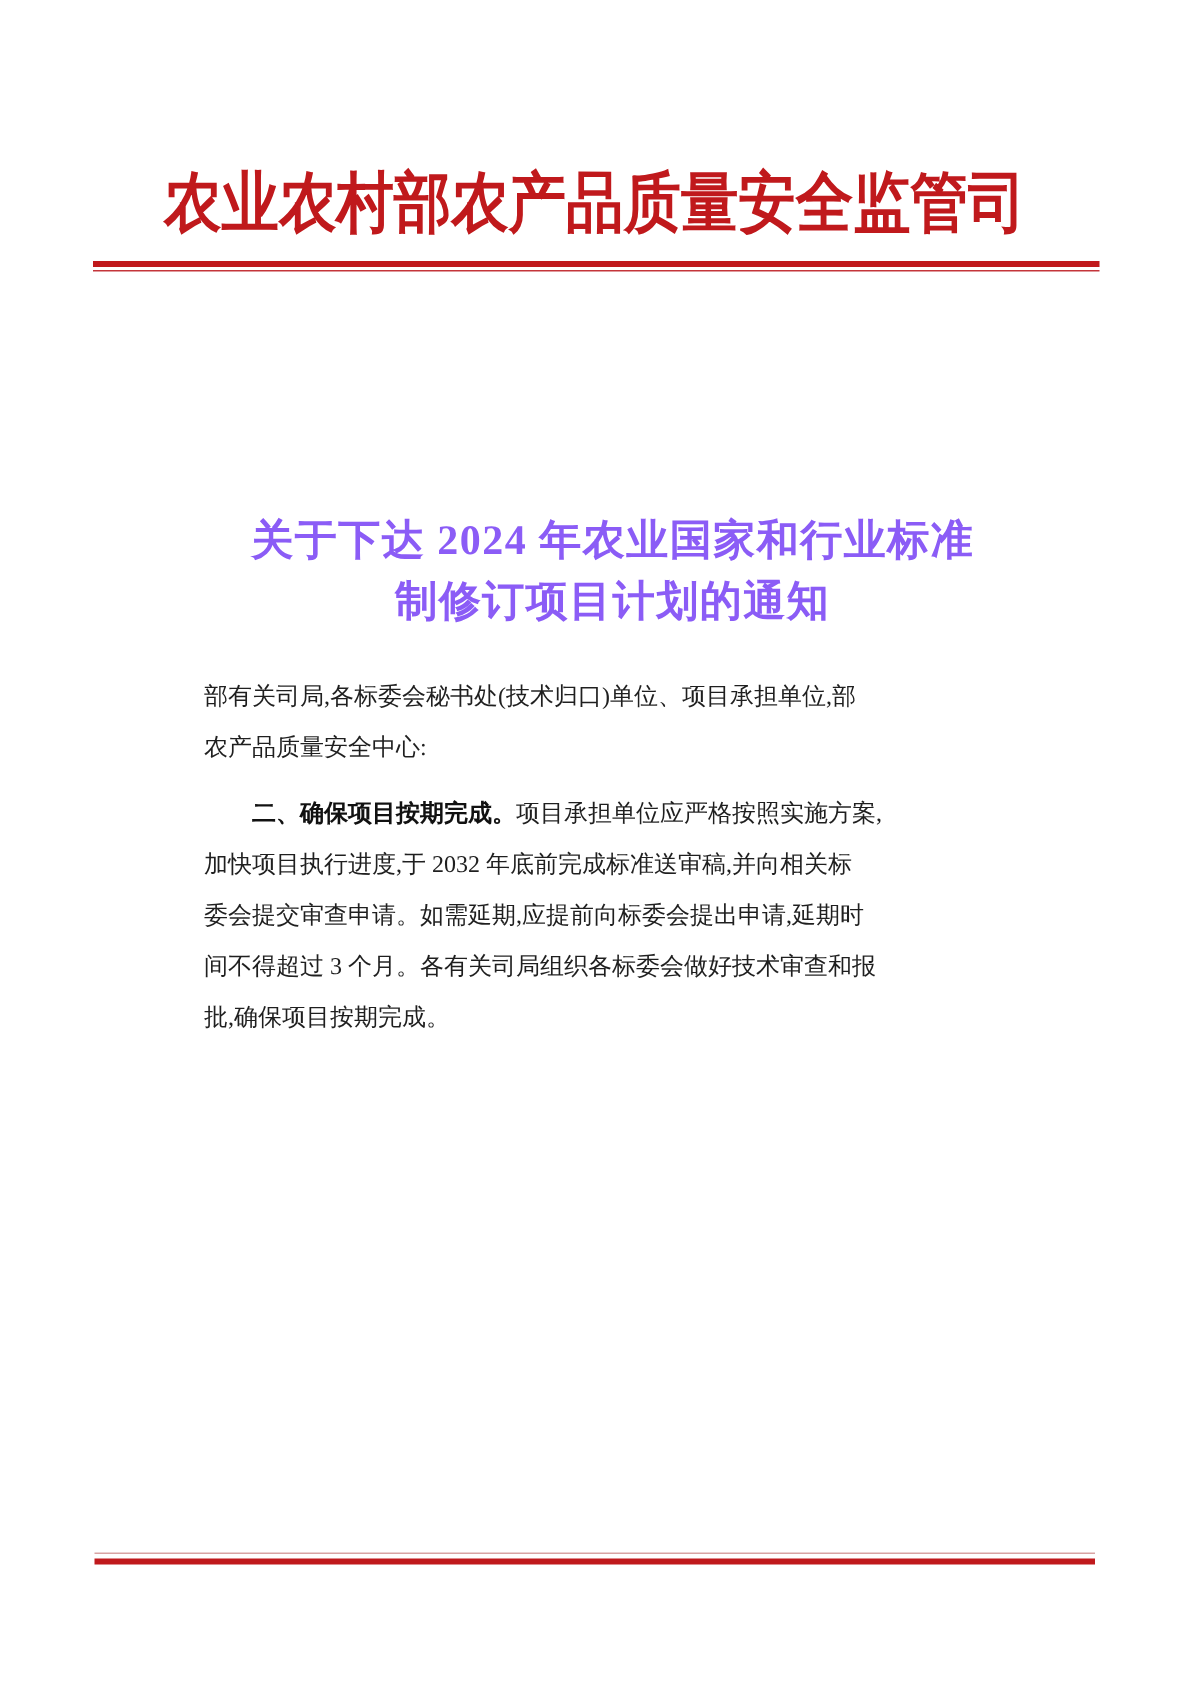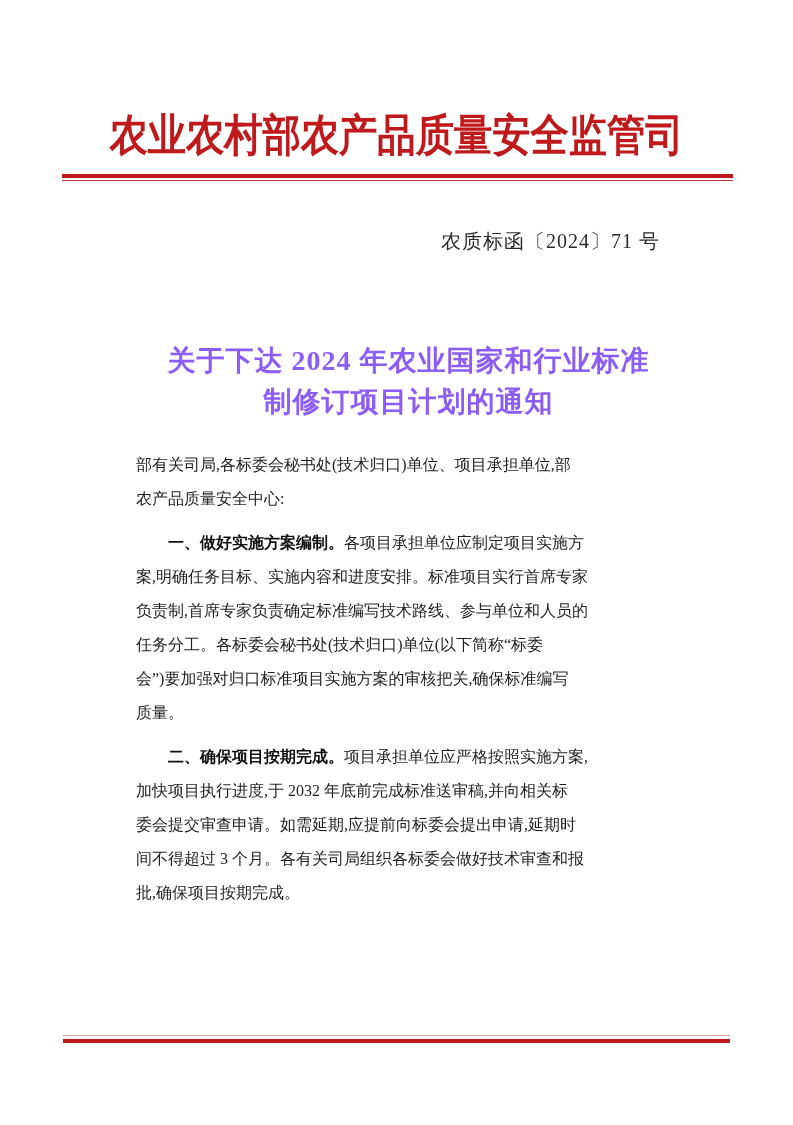--- a/index.html
+++ b/index.html
@@ -97,34 +97,27 @@
 
 <div class="page">
 
   <div class="letterhead">农业农村部农产品质量安全监管司</div>
 
   <div class="header-rules">
     <div class="rule-thick"></div>
     <div class="rule-thin"></div>
   </div>
 
-  <div class="doc-number">农质标函〔2024〕71 号</div>
 
   <h1 class="doc-title">关于下达 2024 年农业国家和行业标准
 制修订项目计划的通知</h1>
 
   <div class="body-text">
     <p class="para"><span>部有关司局,各标委会秘书处(技术归口)单位、项目承担单位,部
 农产品质量安全中心:</span></p>
-    <p class="para indent sect"><strong class="lead">一、做好实施方案编制。</strong><span>各项目承担单位应制定项目实施方
-案,明确任务目标、实施内容和进度安排。标准项目实行首席专家
-负责制,首席专家负责确定标准编写技术路线、参与单位和人员的
-任务分工。各标委会秘书处(技术归口)单位(以下简称“标委
-会”)要加强对归口标准项目实施方案的审核把关,确保标准编写
-质量。</span></p>
     <p class="para indent sect"><strong class="lead">二、确保项目按期完成。</strong><span>项目承担单位应严格按照实施方案,
 加快项目执行进度,于 2032 年底前完成标准送审稿,并向相关标
 委会提交审查申请。如需延期,应提前向标委会提出申请,延期时
 间不得超过 3 个月。各有关司局组织各标委会做好技术审查和报
 批,确保项目按期完成。</span></p>
   </div>
 
   <div class="footer-rules">
     <div class="rule-thin-light"></div>
     <div class="rule-thick"></div>

